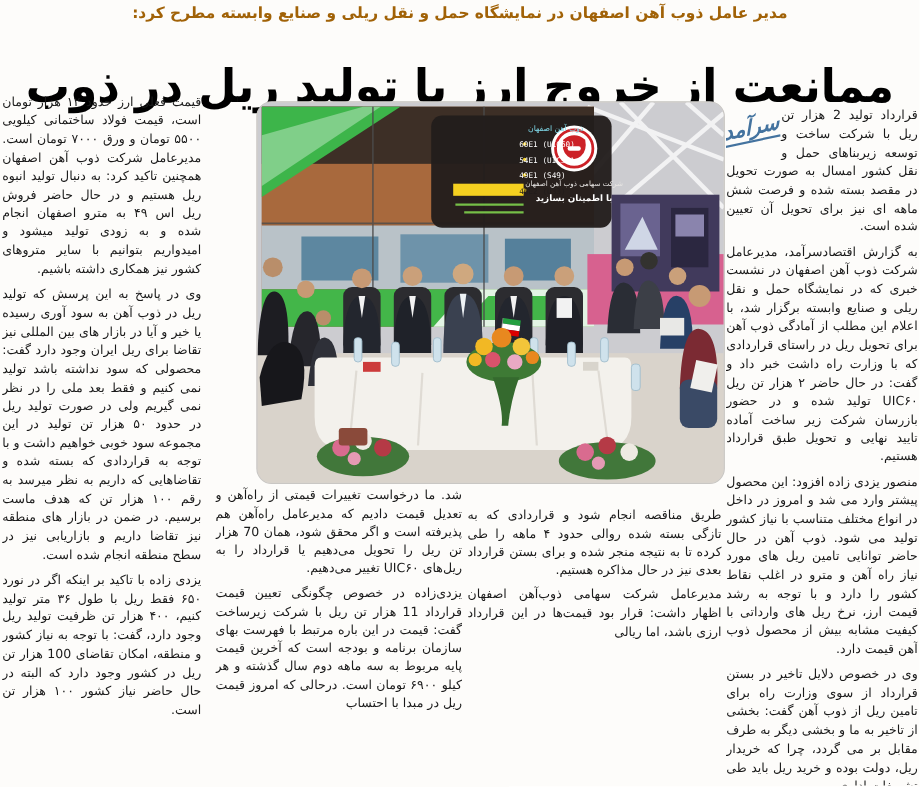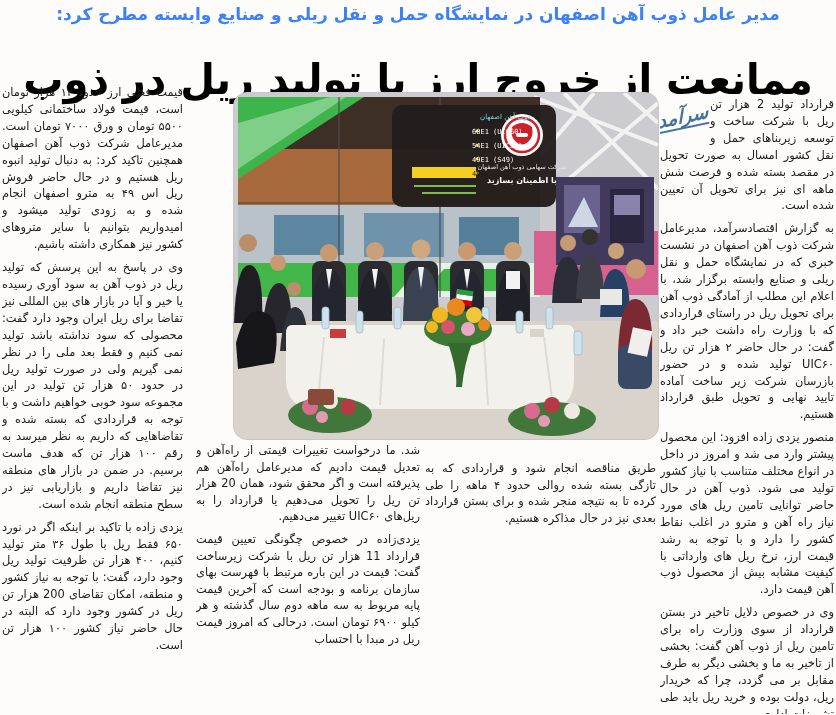--- a/index.html
+++ b/index.html
@@ -3,21 +3,21 @@
 <meta charset="utf-8">
 <style>
   html,body{margin:0;padding:0;background:#ffffff;}
   .page{
     position:relative;width:836px;height:715px;background:#fdfcfa;
     font-family:"DejaVu Sans",sans-serif;color:#141414;direction:rtl;overflow:hidden;
   }
   
   .kicker{
     position:absolute;top:4px;left:0;width:100%;text-align:center;
-    font-size:17px;font-weight:bold;color:#3b82f6;letter-spacing:-0.2px;
+    font-size:14px;font-weight:bold;color:#a16207;letter-spacing:-0.2px;
   }
   .headline{
     position:absolute;top:24px;left:0;width:100%;text-align:center;
     font-size:40px;font-weight:bold;color:#000;letter-spacing:-1px;line-height:60px;
     transform:scaleY(1.05);
   }
   
   .col{
     position:absolute;text-align:justify;text-justify:inter-word;
     font-size:11.4px;line-height:16.9px;color:#1a1a1a;overflow:hidden;
@@ -253,26 +253,27 @@
         <span>سرآمد</span>
       </span>
     <p>قرارداد تولید 2 هزار تن ریل با شرکت ساخت و توسعه زیربناهای حمل و نقل کشور امسال به صورت تحویل در مقصد بسته شده و فرصت شش ماهه ای نیز برای تحویل آن تعیین شده است.</p>
     <p>به گزارش اقتصادسرآمد، مدیرعامل شرکت ذوب آهن اصفهان در نشست خبری که در نمایشگاه حمل و نقل ریلی و صنایع وابسته برگزار شد، با اعلام این مطلب از آمادگی ذوب آهن برای تحویل ریل در راستای قراردادی که با وزارت راه داشت خبر داد و گفت: در حال حاضر ۲ هزار تن ریل UIC۶۰ تولید شده و در حضور بازرسان شرکت زیر ساخت آماده تایید نهایی و تحویل طبق قرارداد هستیم.</p>
     <p>منصور یزدی زاده افزود: این محصول پیشتر وارد می شد و امروز در داخل در انواع مختلف متناسب با نیاز کشور تولید می شود. ذوب آهن در حال حاضر توانایی تامین ریل های مورد نیاز راه آهن و مترو در اغلب نقاط کشور را دارد و با توجه به رشد قیمت ارز، نرخ ریل های وارداتی با کیفیت مشابه بیش از محصول ذوب آهن قیمت دارد.</p>
     <p>وی در خصوص دلایل تاخیر در بستن قرارداد از سوی وزارت راه برای تامین ریل از ذوب آهن گفت: بخشی از تاخیر به ما و بخشی دیگر به طرف مقابل بر می گردد، چرا که خریدار ریل، دولت بوده و خرید ریل باید طی تشریفات اداری</p>
   </div>
 
   <div class="col col-mid-right">
     <p>طریق مناقصه انجام شود و قراردادی که به تازگی بسته شده روالی حدود ۴ ماهه را طی کرده تا به نتیجه منجر شده و برای بستن قرارداد بعدی نیز در حال مذاکره هستیم.</p>
+    <p>مدیرعامل شرکت سهامی ذوب‌آهن اصفهان اظهار داشت: قرار بود قیمت‌ها در این قرارداد ارزی باشد، اما ریالی</p>
   </div>
 
   <div class="col col-mid-left">
-    <p>شد. ما درخواست تغییرات قیمتی از راه‌آهن و تعدیل قیمت دادیم که مدیرعامل راه‌آهن هم پذیرفته است و اگر محقق شود، همان 20 هزار تن ریل را تحویل می‌دهیم یا قرارداد را به ریل‌های UIC۶۰ تغییر می‌دهیم.</p>
+    <p>شد. ما درخواست تغییرات قیمتی از راه‌آهن و تعدیل قیمت دادیم که مدیرعامل راه‌آهن هم پذیرفته است و اگر محقق شود، همان 70 هزار تن ریل را تحویل می‌دهیم یا قرارداد را به ریل‌های UIC۶۰ تغییر می‌دهیم.</p>
     <p>یزدی‌زاده در خصوص چگونگی تعیین قیمت قرارداد 11 هزار تن ریل با شرکت زیرساخت گفت: قیمت در این باره مرتبط با فهرست بهای سازمان برنامه و بودجه است که آخرین قیمت پایه مربوط به سه ماهه دوم سال گذشته و هر کیلو ۶۹۰۰ تومان است. درحالی که امروز قیمت ریل در مبدا با احتساب</p>
   </div>
 
   <div class="col col-left">
     <p>قیمت فعلی ارز حدود ۱۲ هزار تومان است، قیمت فولاد ساختمانی کیلویی ۵۵۰۰ تومان و ورق ۷۰۰۰ تومان است. مدیرعامل شرکت ذوب آهن اصفهان همچنین تاکید کرد: به دنبال تولید انبوه ریل هستیم و در حال حاضر فروش ریل اس ۴۹ به مترو اصفهان انجام شده و به زودی تولید میشود و امیدواریم بتوانیم با سایر متروهای کشور نیز همکاری داشته باشیم.</p>
     <p>وی در پاسخ به این پرسش که تولید ریل در ذوب آهن به سود آوری رسیده یا خیر و آیا در بازار های بین المللی نیز تقاضا برای ریل ایران وجود دارد گفت: محصولی که سود نداشته باشد تولید نمی کنیم و فقط بعد ملی را در نظر نمی گیریم ولی در صورت تولید ریل در حدود ۵۰ هزار تن تولید در این مجموعه سود خوبی خواهیم داشت و با توجه به قراردادی که بسته شده و تقاضاهایی که داریم به نظر میرسد به رقم ۱۰۰ هزار تن که هدف ماست برسیم. در ضمن در بازار های منطقه نیز تقاضا داریم و بازاریابی نیز در سطح منطقه انجام شده است.</p>
-    <p>یزدی زاده با تاکید بر اینکه اگر در نورد ۶۵۰ فقط ریل با طول ۳۶ متر تولید کنیم، ۴۰۰ هزار تن ظرفیت تولید ریل وجود دارد، گفت: با توجه به نیاز کشور و منطقه، امکان تقاضای 200 هزار تن ریل در کشور وجود دارد که البته در حال حاضر نیاز کشور ۱۰۰ هزار تن است.</p>
+    <p>یزدی زاده با تاکید بر اینکه اگر در نورد ۶۵۰ فقط ریل با طول ۳۶ متر تولید کنیم، ۴۰۰ هزار تن ظرفیت تولید ریل وجود دارد، گفت: با توجه به نیاز کشور و منطقه، امکان تقاضای 100 هزار تن ریل در کشور وجود دارد که البته در حال حاضر نیاز کشور ۱۰۰ هزار تن است.</p>
   </div>
 
 </div>
 
 </body></html>

